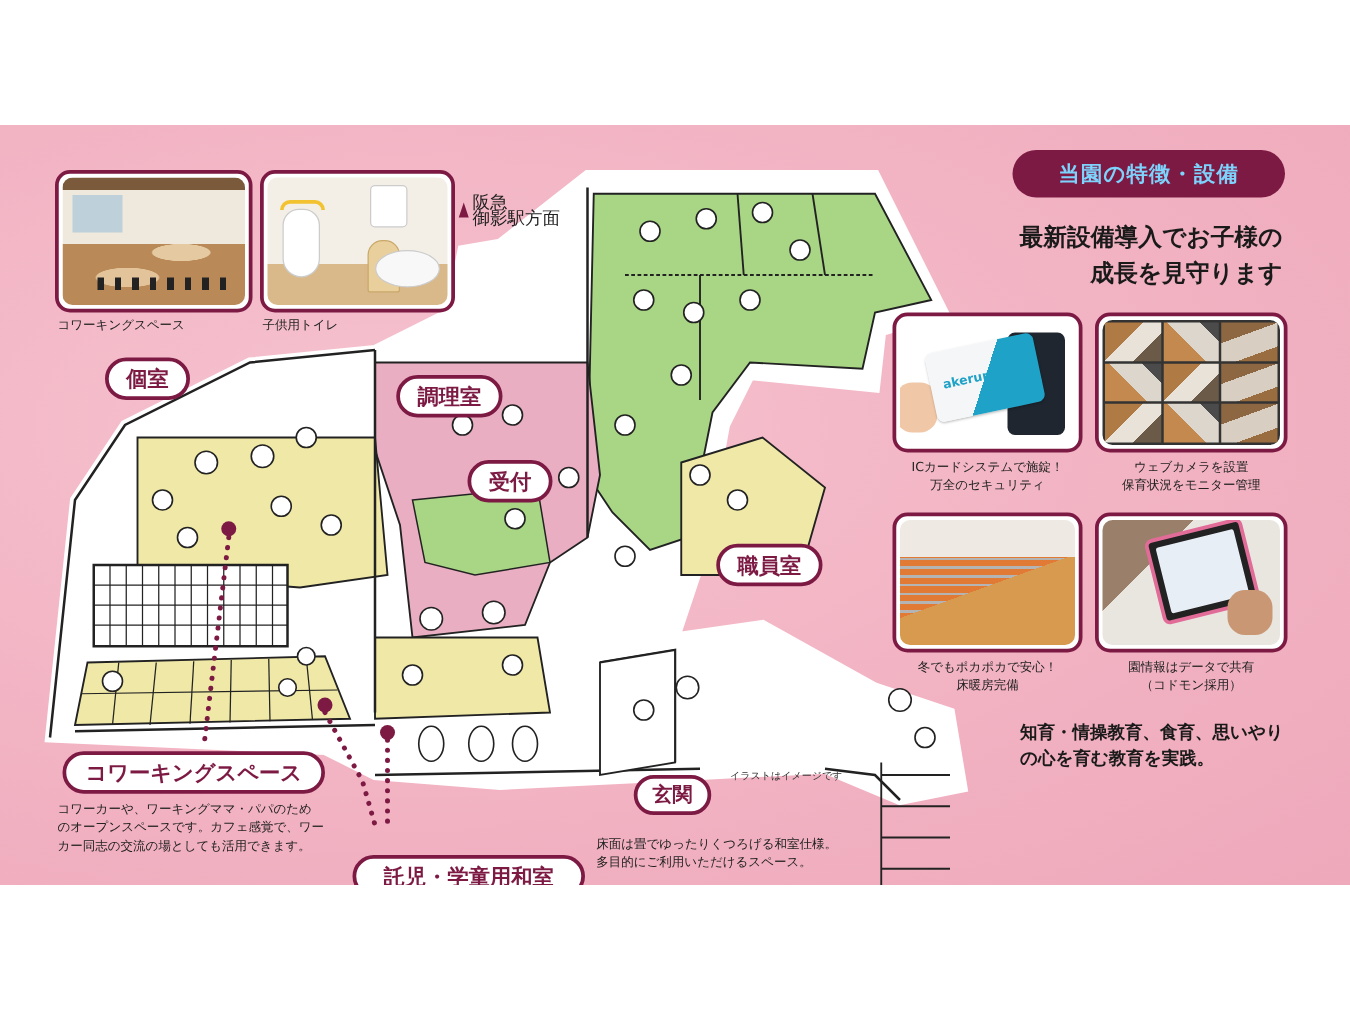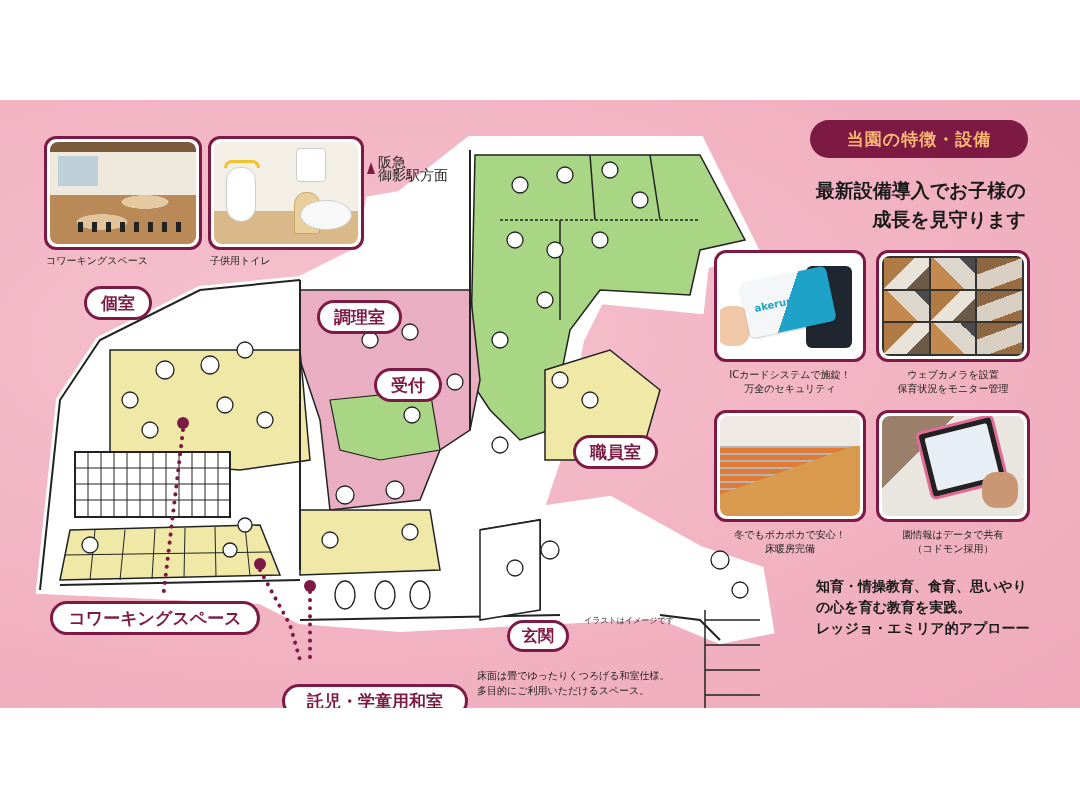--- a/index.html
+++ b/index.html
@@ -75,21 +75,21 @@
   .pill {
     position:absolute; background:#fff; border:3px solid #7d1a44; border-radius: 22px;
     color:#7d1a44; font-weight:bold; white-space:nowrap; text-align:center;
     display:flex; align-items:center; justify-content:center;
   }
   .pill.big { font-size: 17px; height: 34px; padding: 0 14px; }
   .pill.med { font-size: 16px; height: 32px; padding: 0 12px; }
 
   .heading-pill {
     position:absolute; left:810px; top:20px; width:218px; height:38px;
-    background:#7d1a44; border-radius: 19px; color:#fdba74; font-weight:bold; font-size:17px;
+    background:#7d1a44; border-radius: 19px; color:#7dd3fc; font-weight:bold; font-size:17px;
     display:flex; align-items:center; justify-content:center; letter-spacing:1px;
   }
   .headline { position:absolute; right:54px; top:76px; font-size:19px; font-weight:bold; color:#1a1a1a; text-align:right; line-height:29px; white-space:nowrap; }
   .bodytext { position:absolute; font-size:10px; color:#222; line-height:15px; white-space:nowrap; }
   .edu { position:absolute; left:816px; top:476px; font-size:14px; font-weight:bold; color:#1a1a1a; line-height:21px; white-space:nowrap; }
   .note { position:absolute; font-size:8px; color:#333; white-space:nowrap; }
 
   .station { position:absolute; left:378px; top:56px; font-size:14px; color:#222; line-height:13px; white-space:nowrap; }
   .station .tri { position:absolute; left:-11px; top:6px; width:0; height:0; border-left:4px solid transparent; border-right:4px solid transparent; border-bottom:12px solid #7d1a44; }
 </style>
@@ -244,20 +244,25 @@
   </div>
 
   <div class="pill big" style="left:84px; top:186px;">個室</div>
   <div class="pill big" style="left:317px; top:200px;">調理室</div>
   <div class="pill big" style="left:374px; top:268px;">受付</div>
   <div class="pill big" style="left:573px; top:335px;">職員室</div>
   <div class="pill med" style="left:507px; top:520px;">玄関</div>
   <div class="pill big" style="left:50px; top:501px; width:210px;">コワーキングスペース</div>
   <div class="pill big" style="left:282px; top:584px; width:186px;">託児・学童用和室</div>
 
+  <div class="bodytext" style="left:46px; top:540px;">
+    <div>コワーカーや、ワーキングママ・パパのため</div>
+    <div>のオープンスペースです。カフェ感覚で、ワー</div>
+    <div>カー同志の交流の場としても活用できます。</div>
+  </div>
   <div class="bodytext" style="left:477px; top:568px;">
     <div>床面は畳でゆったりくつろげる和室仕様。</div>
     <div>多目的にご利用いただけるスペース。</div>
   </div>
 
   <div class="note" style="left:584px; top:515px;">イラストはイメージです</div>
 
   <div class="heading-pill">当園の特徴・設備</div>
   <div class="headline">
     <div>最新設備導入でお子様の</div>
@@ -311,15 +316,14 @@
     </div>
   </div>
   <div class="caption center" style="left:876px; top:428px; width:154px;">
     <div>園情報はデータで共有</div>
     <div>（コドモン採用）</div>
   </div>
 
   <div class="edu">
     <div>知育・情操教育、食育、思いやり</div>
     <div>の心を育む教育を実践。</div>
-    <div>レッジョ・エミリア的アプローー</div>
   </div>
 </div>
 
 </body></html>

